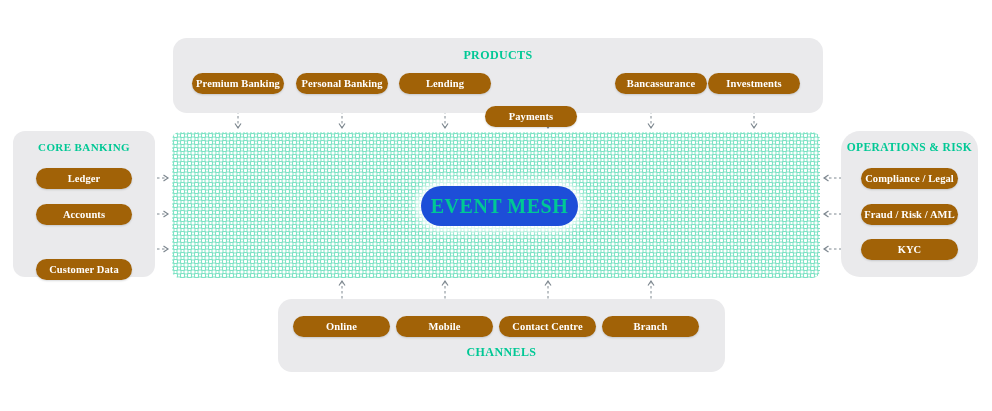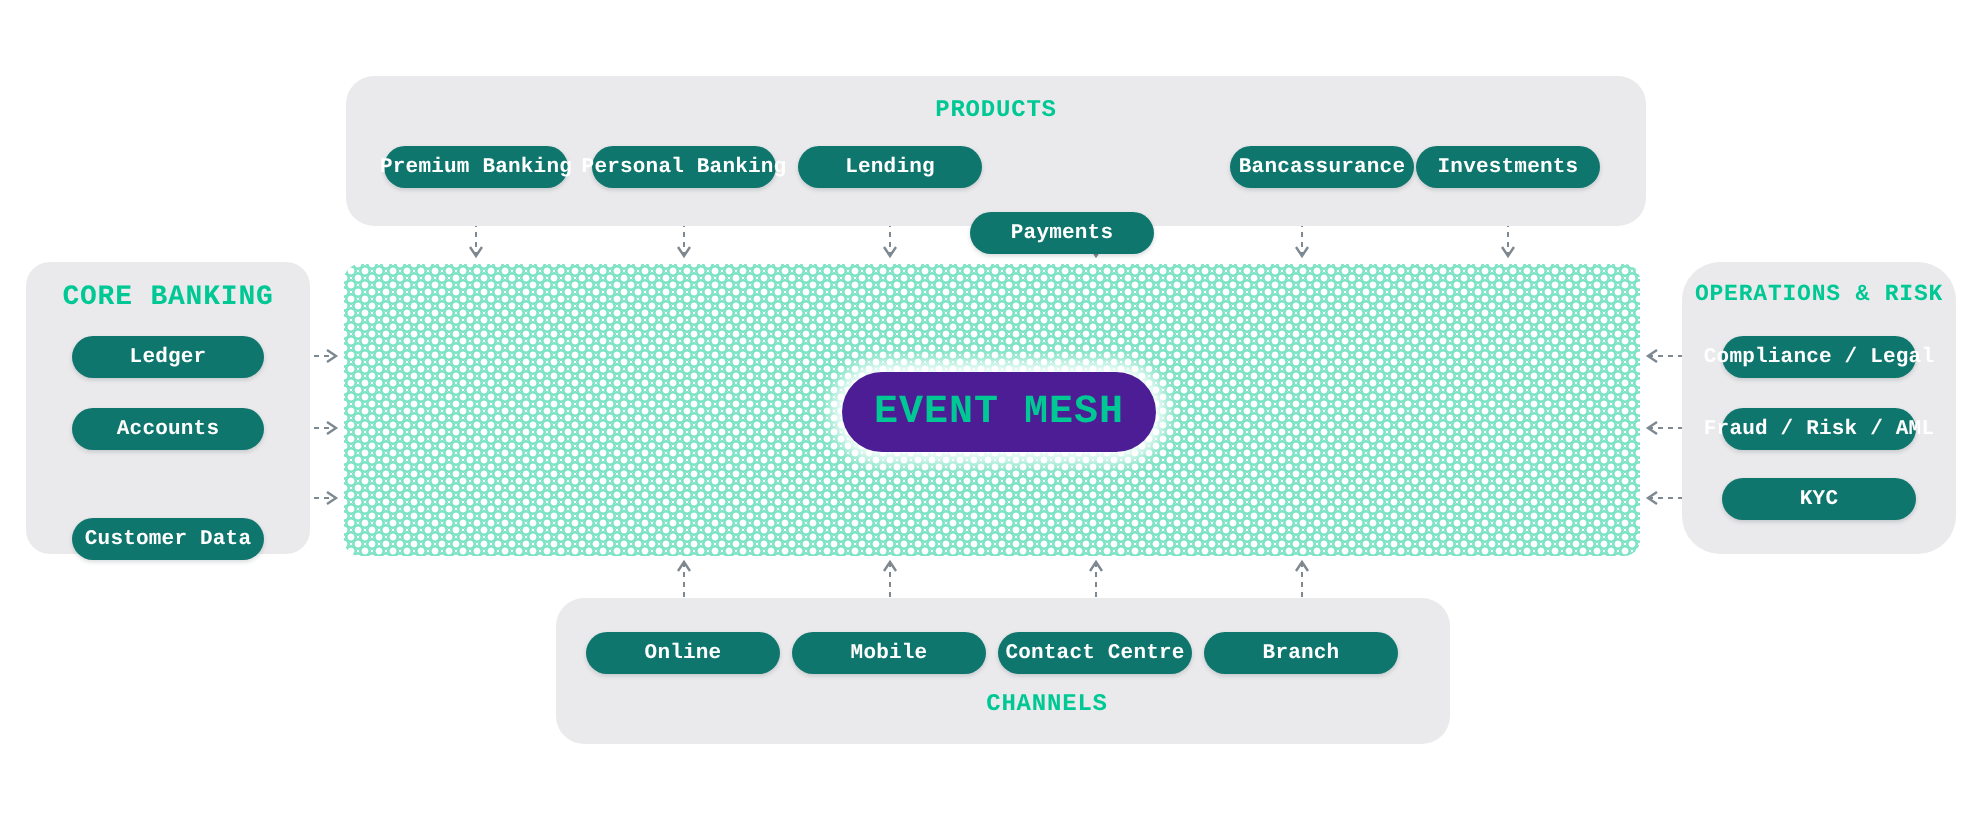--- a/index.html
+++ b/index.html
@@ -1,42 +1,42 @@
 <!DOCTYPE html>
 <html><head>
 <meta charset="utf-8">
 <style>
   html,body{margin:0;padding:0;background:#ffffff;}
   .canvas{
     position:relative;width:992px;height:397px;background:#ffffff;
-    font-family:Liberation Mono, monospace;overflow:hidden;
+    font-family:Liberation Serif, serif;overflow:hidden;
   }
   .panel{position:absolute;background:#EAEAEC;border-radius:14px;}
   .panel-title{
     position:absolute;left:0;width:100%;text-align:center;
     font-size:12px;font-weight:bold;color:#00C895;letter-spacing:.4px;
   }
   .pill{
-    position:absolute;height:21px;background:#0f766e;color:#ffffff;
+    position:absolute;height:21px;background:#a16207;color:#ffffff;
     border-radius:11px;font-size:10.5px;font-weight:bold;letter-spacing:.1px;
     display:flex;align-items:center;justify-content:center;white-space:nowrap;
     box-shadow:0 1px 2px rgba(40,50,60,.18);
     text-align:right;
   }
   .mesh{
     position:absolute;left:172px;top:132px;width:648px;height:146px;border-radius:8px;
     background-color:#ffffff;
     background-image:
       radial-gradient(circle, rgba(255,255,255,0) 1.7px, #7FE3C5 1.8px 2.8px, rgba(255,255,255,0) 2.9px),
       radial-gradient(circle, rgba(255,255,255,0) 1.7px, #7FE3C5 1.8px 2.8px, rgba(255,255,255,0) 2.9px);
     background-size:7px 7px;
     background-position:0 0, 3.5px 3.5px;
   }
   .center-stadium{
-    position:absolute;left:421px;top:186px;width:157px;height:40px;background:#4c1d95;
+    position:absolute;left:421px;top:186px;width:157px;height:40px;background:#1d4ed8;
     border-radius:20px;display:flex;align-items:center;justify-content:center;
     box-shadow:0 0 8px 5px rgba(255,255,255,.95);
   }
   .center-label{color:#00C895;font-size:20px;font-weight:bold;letter-spacing:.5px;}
   svg.overlay{position:absolute;left:0;top:0;pointer-events:none;}
 </style>
 </head>
 <body>
 
 <div class="canvas">
@@ -88,21 +88,21 @@
     </div>
     <div class="pill" style="left:432px;top:35px;width:92px;margin-left:10px;">
       <span>Bancassurance</span>
     </div>
     <div class="pill" style="left:535px;top:35px;width:92px;">
       <span>Investments</span>
     </div>
   </div>
 
   <div class="panel" style="left:13px;top:131px;width:142px;height:146px;border-radius:12px;">
-    <div class="panel-title" style="top:10px;font-size:14px;">CORE BANKING</div>
+    <div class="panel-title" style="top:10px;font-size:11px;">CORE BANKING</div>
     <div class="pill" style="left:23px;top:37px;width:96px;">
       <span>Ledger</span>
     </div>
     <div class="pill" style="left:23px;top:73px;width:96px;">
       <span>Accounts</span>
     </div>
     <div class="pill" style="left:23px;top:108px;width:96px;margin-top:20px;">
       <span>Customer Data</span>
     </div>
   </div>
@@ -126,20 +126,20 @@
     </div>
     <div class="pill" style="left:118px;top:17px;width:97px;">
       <span>Mobile</span>
     </div>
     <div class="pill" style="left:221px;top:17px;width:97px;">
       <span>Contact Centre</span>
     </div>
     <div class="pill" style="left:324px;top:17px;width:97px;">
       <span>Branch</span>
     </div>
-    <div class="panel-title" style="top:46px;padding-left:22px;">CHANNELS</div>
+    <div class="panel-title" style="top:46px;">CHANNELS</div>
   </div>
 
   <div class="center-stadium">
     <span class="center-label">EVENT MESH</span>
   </div>
 
 </div>
 
 </body></html>

